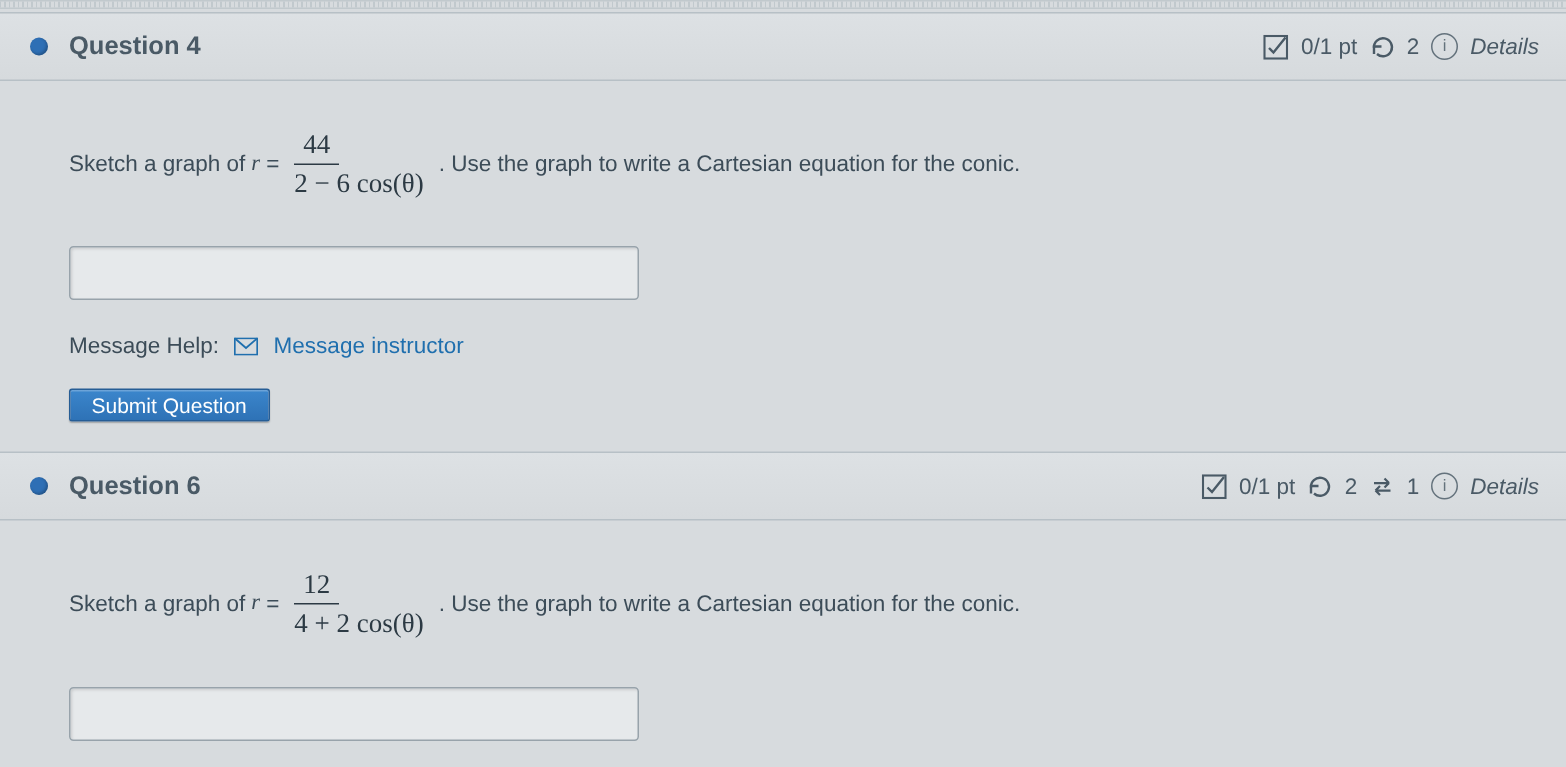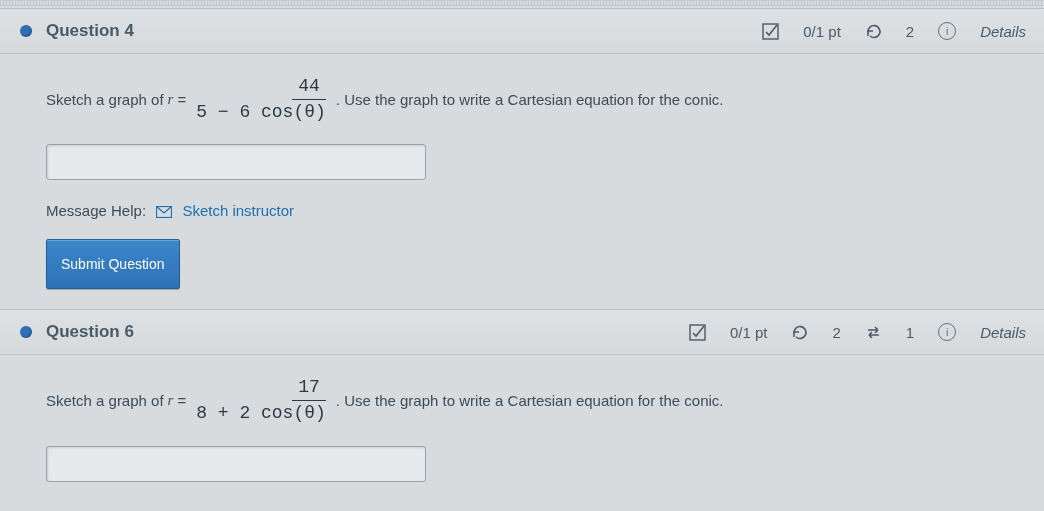--- a/index.html
+++ b/index.html
@@ -29,52 +29,52 @@
     padding: 12px 18px 12px 20px;
     background: linear-gradient(#dde1e4,#d6dadd);
   }
   .bullet {
     width:12px; height:12px; border-radius:50%;
     background:#2e6fb5; margin-right:14px; flex:none;
     box-shadow: inset -1px -1px 2px rgba(0,0,0,.25);
   }
   .q-title { font-weight:700; color:#4a5a66; font-size:17px; flex:none; }
   .spacer { flex:1; }
-  .meta { display:flex; align-items:center; gap:24px; color:#4a5a66; font-size:15px; }
+  .meta { display:flex; align-items:center; gap:8px; color:#4a5a66; font-size:15px; }
   .meta svg { display:block; }
   .info-circle {
     width:18px;height:18px;border:1.5px solid #64727c;border-radius:50%;
     display:inline-flex;align-items:center;justify-content:center;
     font-size:11px;color:#64727c;
   }
   .details-link { color:#4a5a66;font-style:italic; }
   .q-body { padding: 18px 30px 10px 46px; }
   .prompt-line { display:flex; align-items:center; flex-wrap:nowrap; gap:4px; margin-bottom:18px; color:#3c4c58;}
   .frac {
-    display:inline-flex; flex-direction:column; align-items:flex-end;
-    margin: 4px 6px; line-height:1.15; font-family: Liberation Mono, monospace; font-size:18px; color:#2c3a44;
+    display:inline-flex; flex-direction:column; align-items:flex-start;
+    margin: 14px 6px; line-height:1.15; font-family: Liberation Serif, serif; font-size:18px; color:#2c3a44;
   }
   .frac .num { padding: 0 6px 2px 6px; border-bottom:1.2px solid #2c3a44; }
   .frac .den { padding-top:2px; }
   .answer-input {
     width: 380px; height:36px;
     border:1px solid #98a3ab; background:#e6e9eb;
     border-radius:3px;
     box-shadow: inset 1px 1px 2px rgba(0,0,0,.12);
     padding: 4px 8px;
     font-size:15px;
   }
   .help-row { margin-top:22px; color:#3c4c58; font-size:15px; }
   .help-row a { color:#1f6fae; text-decoration:none; margin-left:4px; }
   .mail-icon { width:16px;height:12px; display:inline-block; vertical-align:middle; margin:0 2px 0 6px;}
   .submit-btn {
     margin-top:20px;
     background: linear-gradient(#3b86cc,#2e72b6);
     color:#fff; border:1px solid #265d95;
-    padding:16px 14px; font-size:14px;
+    padding:2px 14px; font-size:14px;
     border-radius:2px;
     box-shadow: 0 1px 1px rgba(0,0,0,.25), inset 0 1px 0 rgba(255,255,255,.25);
     cursor:pointer;
   }
   .mathit { font-style: italic; font-family:"Times New Roman",serif; }
 </style>
 </head>
 <body>
 
 <div class="ruled-top"></div>
@@ -100,34 +100,34 @@
     </span>
   </div>
 
   <div class="q-body">
     <div class="prompt-line">
       <span>Sketch a graph of </span>
       <span class="mathit">r</span>
       <span> = </span>
       <span class="frac">
         <span class="num">44</span>
-        <span class="den">5 − 6 cos(θ)</span>
+        <span class="den">2 − 6 cos(θ)</span>
       </span>
       <span>. Use the graph to write a Cartesian equation for the conic.</span>
     </div>
 
     <input class="answer-input" type="text" style="">
 
     <div class="help-row">
       <span>Message Help:</span>
       <svg class="mail-icon" viewBox="0 0 16 12">
           <rect x="0.5" y="0.5" width="15" height="11" fill="none" stroke="#1f6fae" stroke-width="1.2"></rect>
           <path d="M0.5 0.5 L8 7 L15.5 0.5" fill="none" stroke="#1f6fae" stroke-width="1.2"></path>
         </svg>
-      <a href="#">Sketch instructor</a>
+      <a href="#">Message instructor</a>
     </div>
 
     <button class="submit-btn">Submit Question</button>
   </div>
 </div>
 
 <div class="question-block">
   <div class="q-header">
     <span class="bullet"></span>
     <span class="q-title">Question 6</span>
@@ -152,21 +152,21 @@
       <span class="details-link">Details</span>
     </span>
   </div>
 
   <div class="q-body">
     <div class="prompt-line">
       <span>Sketch a graph of </span>
       <span class="mathit">r</span>
       <span> = </span>
       <span class="frac">
-        <span class="num">17</span>
-        <span class="den">8 + 2 cos(θ)</span>
+        <span class="num">12</span>
+        <span class="den">4 + 2 cos(θ)</span>
       </span>
       <span>. Use the graph to write a Cartesian equation for the conic.</span>
     </div>
 
     <input class="answer-input" type="text" style="">
   </div>
 </div>
 
 </body></html>

